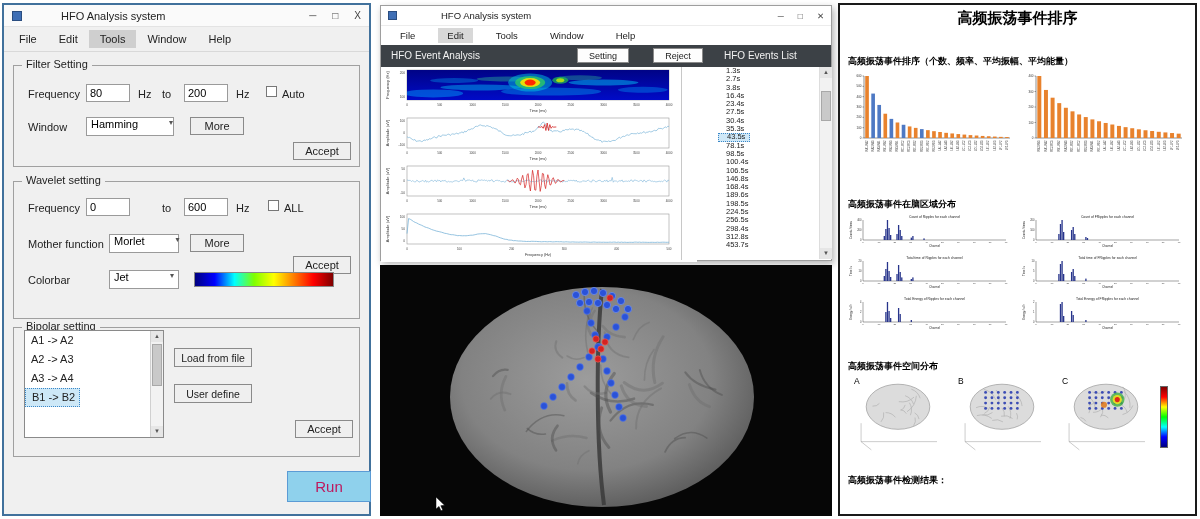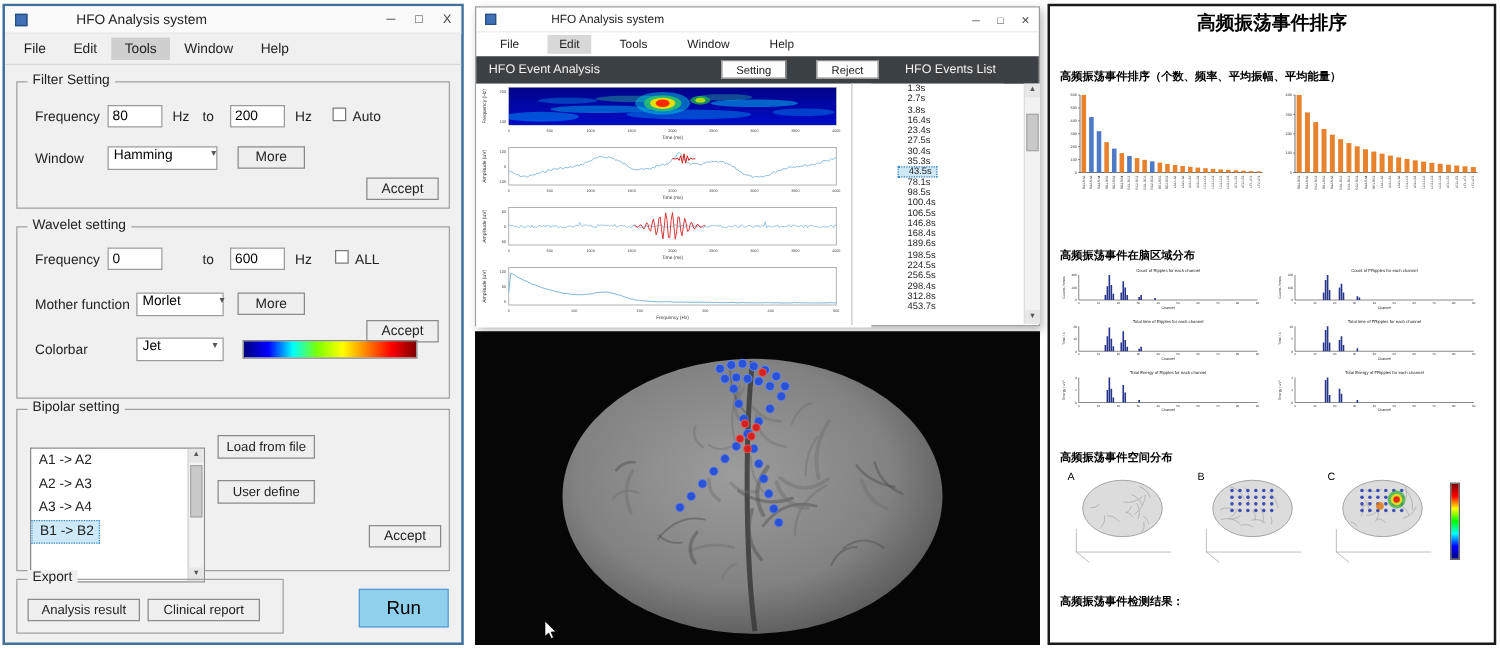--- a/index.html
+++ b/index.html
@@ -30,22 +30,22 @@
   .chk{position:absolute;width:11px;height:11px;background:#fff;border:1px solid #777;}
   .jetbar{position:absolute;border:1px solid #888;}
   .listbox{position:absolute;background:#fff;border:1px solid #8a8a8a;overflow:hidden;}
   .lb-items{position:absolute;left:0;top:0;right:13px;bottom:0;}
   .lb-item{height:19px;line-height:19px;padding-left:6px;font-size:11px;color:#222;white-space:nowrap;}
   .lb-item.sel{background:#cde8f7;border:1px dotted #3a87c8;line-height:17px;}
   .vscroll{position:absolute;top:0;right:0;bottom:0;width:13px;background:#f2f2f2;border-left:1px solid #d0d0d0;}
   .vs-up,.vs-dn{position:absolute;left:0;right:0;height:11px;font-size:6px;color:#555;text-align:center;line-height:11px;background:#e6e6e6;}
   .vs-up{top:0;} .vs-dn{bottom:0;}
   .vs-thumb{position:absolute;left:1px;right:1px;background:#c9c9c9;border:1px solid #a8a8a8;}
-  .runbtn{position:absolute;left:283px;top:466px;width:72px;height:31px;background:#8fd1ec;
-    border:1px solid #5b9bd5;font-size:15px;color:#000000;display:flex;align-items:center;justify-content:center;}
+  .runbtn{position:absolute;left:283px;top:466px;width:84px;height:31px;background:#8fd1ec;
+    border:1px solid #5b9bd5;font-size:15px;color:#be185d;display:flex;align-items:center;justify-content:center;}
 
   
   .vwin{position:absolute;left:380px;top:5px;width:452px;height:256px;background:#fff;
     border:1px solid #9e9e9e;box-shadow:2px 3px 7px rgba(0,0,0,.30);}
   .v-titlebar{height:20px;display:flex;align-items:center;padding:0 7px;font-size:9.5px;color:#222;
     border-bottom:1px solid #ececec;}
   .v-titlebar .appicon{width:9px;height:9px;}
   .v-titlebar .winctl{margin-left:14px;font-size:8.5px;}
   .v-menubar{height:19px;display:flex;align-items:center;padding:0 10px;}
   .v-menubar .menu-item{padding:2px 9px;margin-right:14px;font-size:9.5px;}
@@ -135,44 +135,39 @@
     <span class="lbl" style="left:14px;top:92px;">Colorbar</span>
     <div class="sel" style="left:95px;top:88px;width:70px;">
       <span>Jet</span>
       <span class="caret">▾</span>
     </div>
     <div class="jetbar" id="jet-colorbar" style="left: 180px; top: 90px; width: 140px; height: 15px; background-image: linear-gradient(to right, rgb(0, 0, 127), rgb(0, 0, 255), rgb(0, 255, 255), rgb(127, 255, 0), rgb(255, 255, 0), rgb(255, 127, 0), rgb(255, 0, 0), rgb(127, 0, 0));"></div>
   </div>
 
   <div class="group" style="left:9px;top:322px;width:347px;height:130px;">
     <span class="legend">Bipolar setting</span>
-    <div class="listbox" style="left:10px;top:30px;width:140px;height:108px;">
+    <div class="listbox" style="left:10px;top:2px;width:140px;height:108px;">
       <div class="lb-items" id="bipolar-list">
           <div class="lb-item">A1 -&gt; A2</div>
           <div class="lb-item">A2 -&gt; A3</div>
           <div class="lb-item">A3 -&gt; A4</div>
           <div class="lb-item sel">B1 -&gt; B2</div>
           <div class="lb-item">B2 -&gt; B3</div>
         </div>
       <div class="vscroll">
         <div class="vs-up">▲</div>
         <div class="vs-thumb" style="top:13px;height:42px;"></div>
         <div class="vs-dn">▼</div>
       </div>
     </div>
     <div class="btn" style="left:160px;top:20px;width:78px;height:19px;font-size:10.5px;">Load from file</div>
     <div class="btn" style="left:160px;top:56px;width:78px;height:19px;font-size:10.5px;">User define</div>
     <div class="btn" style="left:281px;top:92px;width:58px;height:18px;">Accept</div>
   </div>
 
-  <div class="group" style="left:9px;top:458px;width:214px;height:44px;">
-    <span class="legend">Export</span>
-    <div class="btn" style="left:8px;top:15px;width:90px;height:18px;font-size:10.5px;">Analysis result</div>
-    <div class="btn" style="left:104px;top:15px;width:90px;height:18px;font-size:10.5px;">Clinical report</div>
-  </div>
 
   <div class="runbtn">Run</div>
 </div>
 
 <div class="vwin">
   <div class="v-titlebar">
     <span class="appicon"></span>
     <span class="l-title" style="margin-left:5px;">HFO Analysis system</span>
     <span class="winctl">─</span>
     <span class="winctl">□</span>

